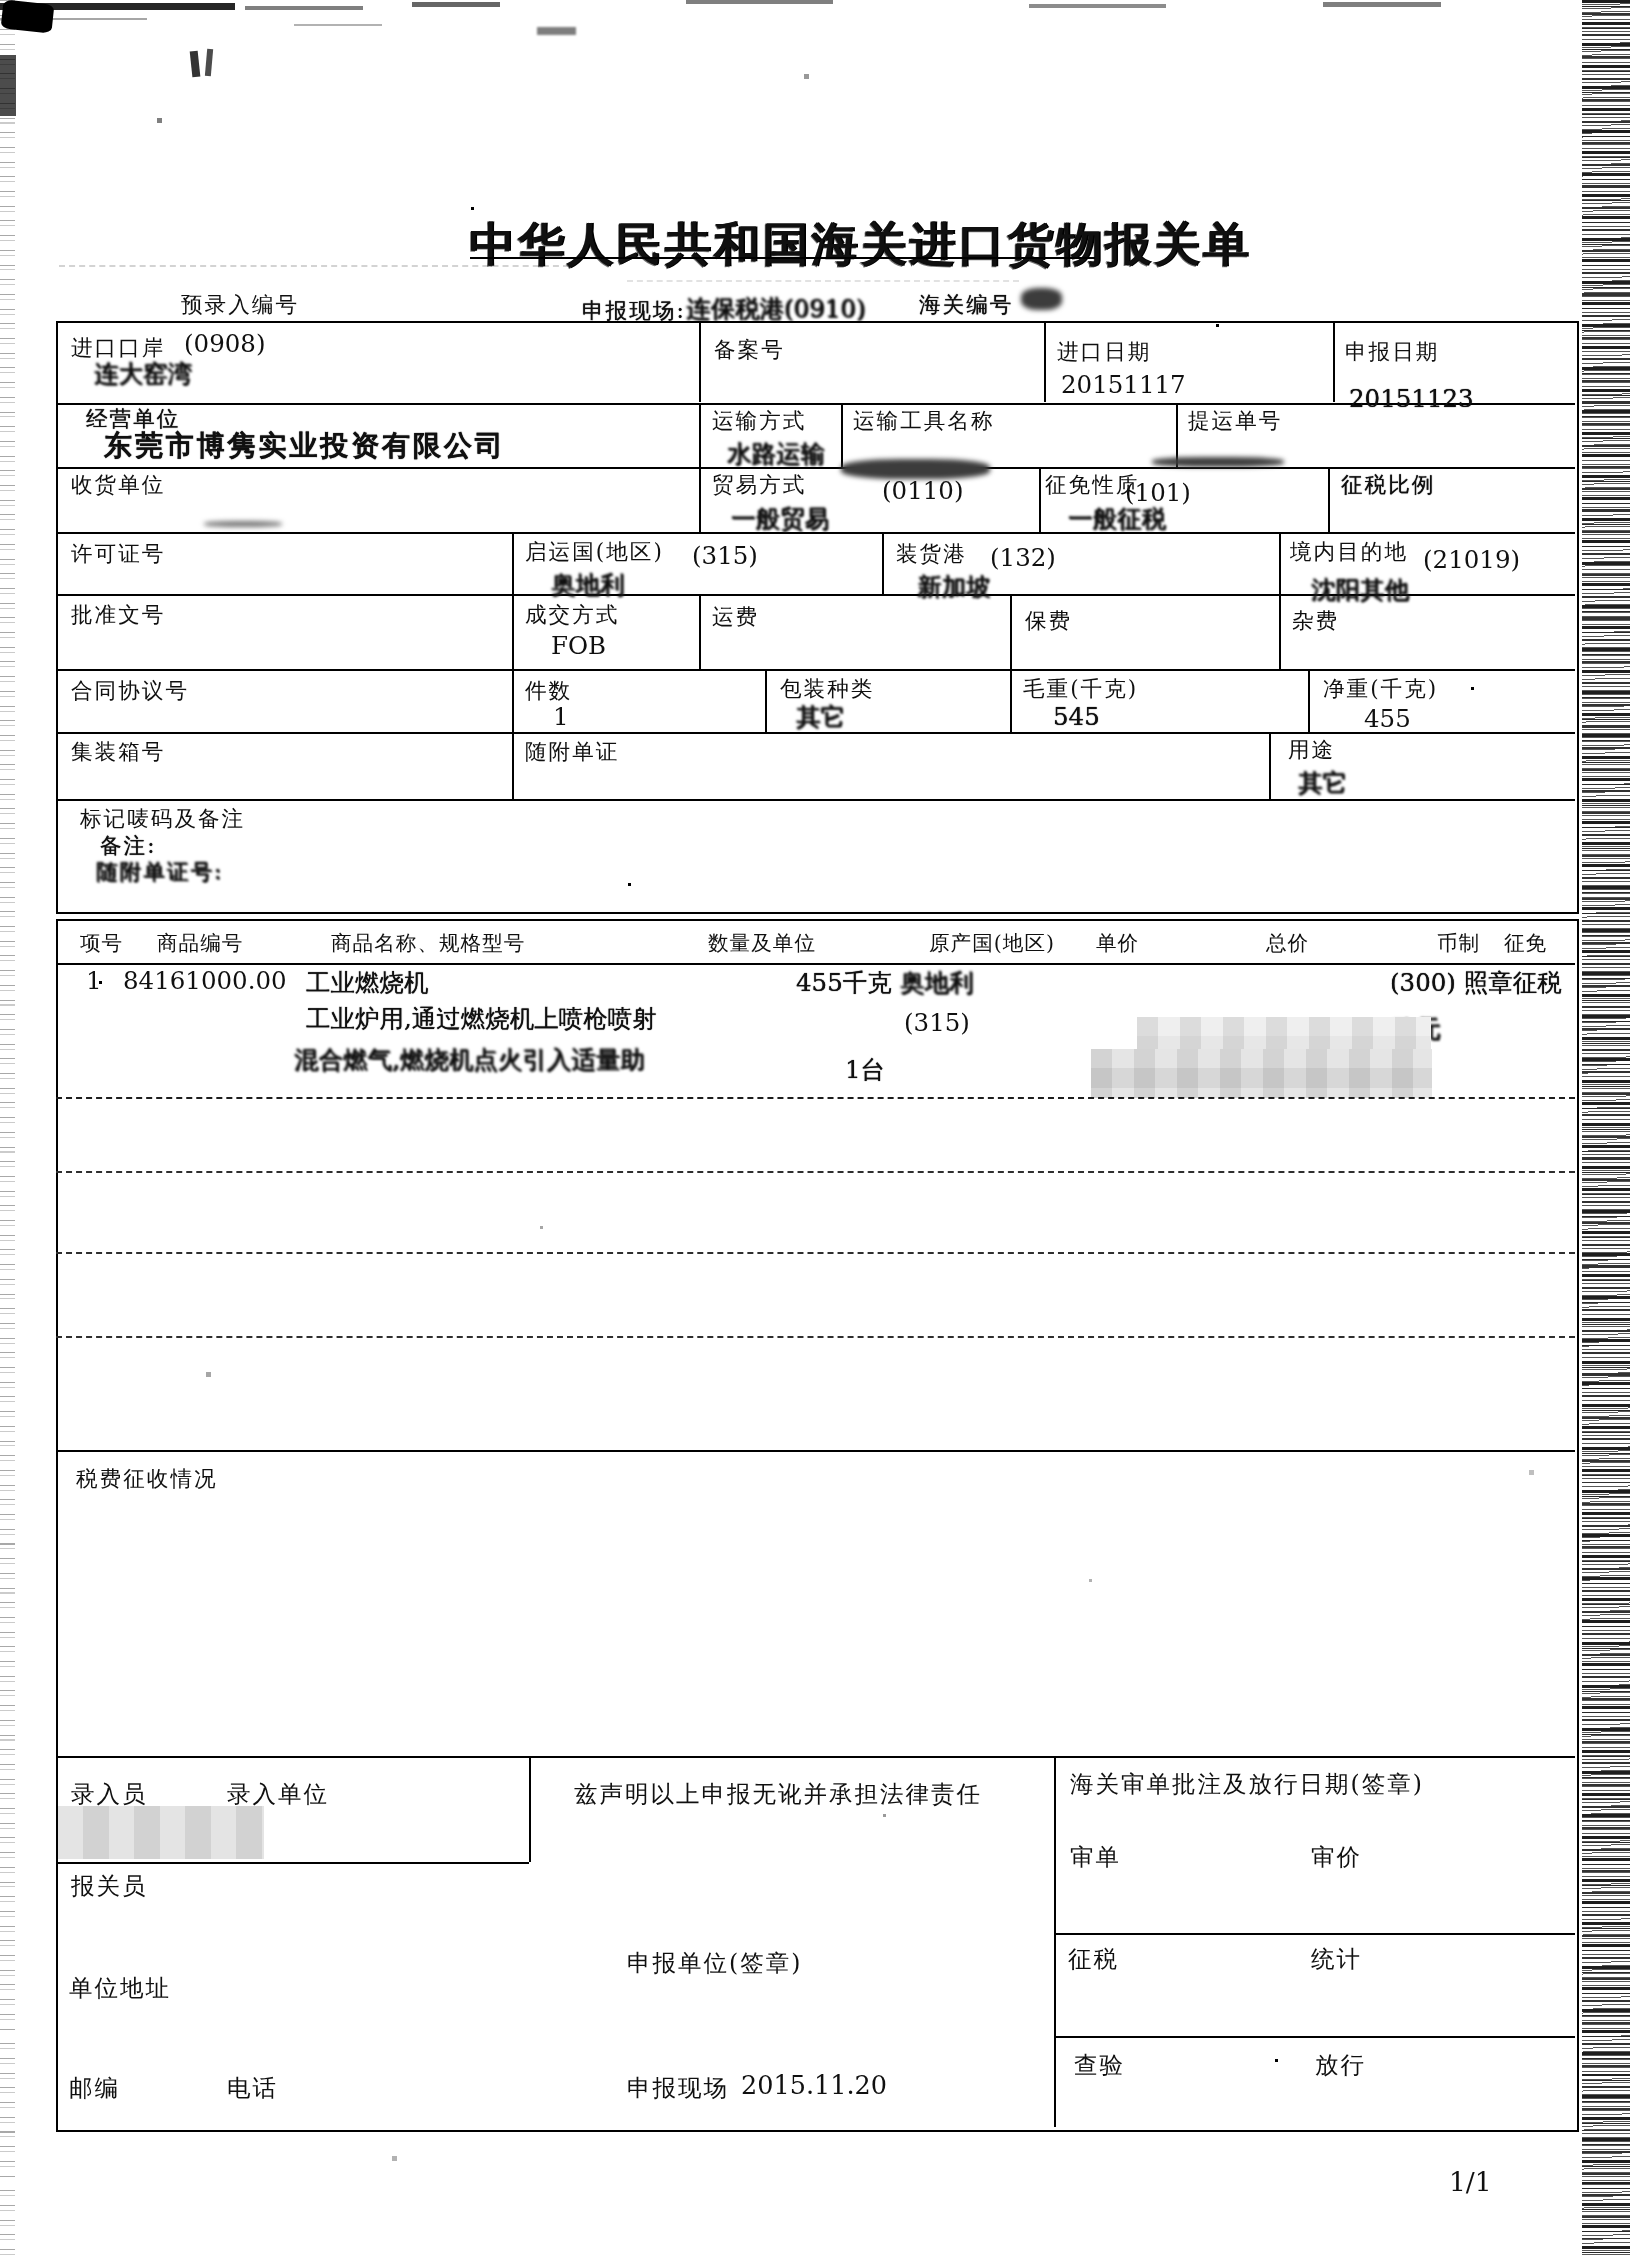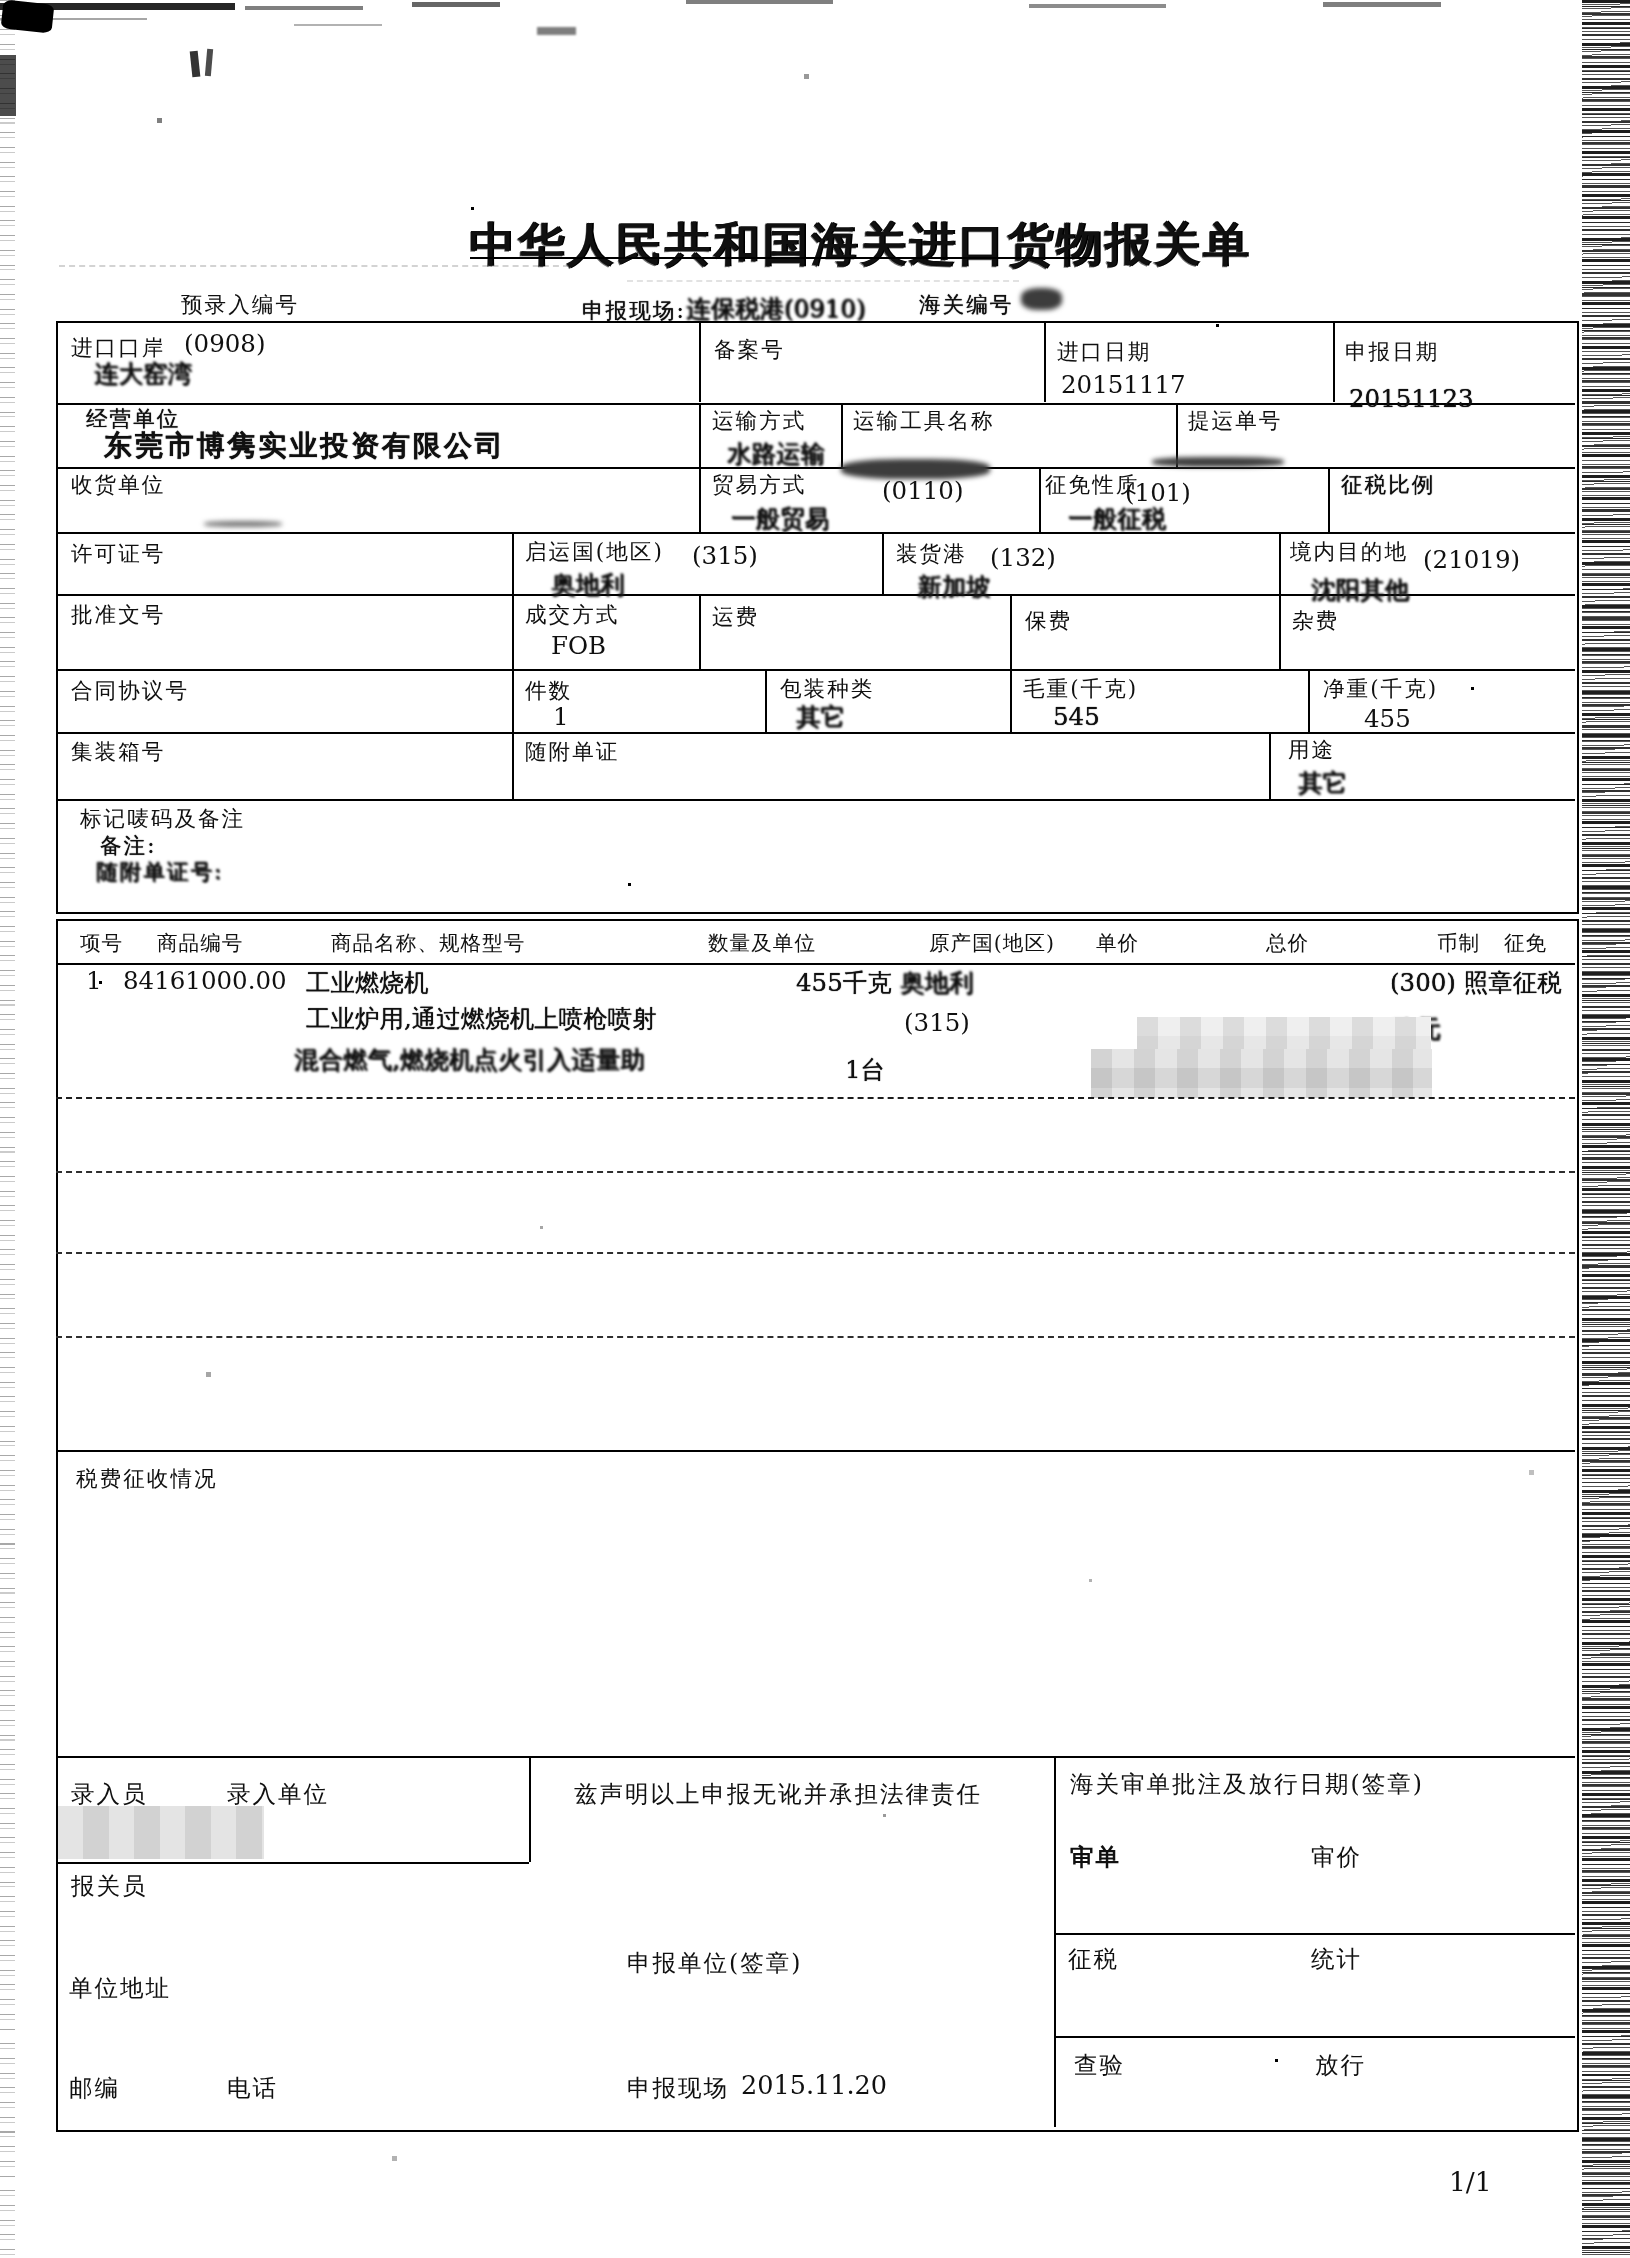--- a/index.html
+++ b/index.html
@@ -222,21 +222,21 @@
   <div class="lbl" style="left:574px;top:1778px;font-size:23.5px;">兹声明以上申报无讹并承担法律责任</div>
   <div class="lbl" style="left:71px;top:1870px;font-size:23.5px;">报关员</div>
   <div class="lbl" style="left:627px;top:1947px;font-size:23.5px;">申报单位(签章)</div>
   <div class="lbl" style="left:69px;top:1972px;font-size:23.5px;">单位地址</div>
   <div class="lbl" style="left:69px;top:2072px;font-size:23.5px;">邮编</div>
   <div class="lbl" style="left:227px;top:2072px;font-size:23.5px;">电话</div>
   <div class="lbl" style="left:627px;top:2072px;font-size:23.5px;">申报现场</div>
   <div class="val" style="left:741px;top:2070px;font-size:25.5px;">2015.11.20</div>
 
   <div class="lbl" style="left:1070px;top:1768px;font-size:23.5px;">海关审单批注及放行日期(签章)</div>
-  <div class="lbl" style="left:1070px;top:1841px;font-size:23.5px;font-weight:bold;">审单</div>
+  <div class="lbl" style="left:1070px;top:1841px;font-size:23.5px;">审单</div>
   <div class="lbl" style="left:1311px;top:1841px;font-size:23.5px;">审价</div>
   <div class="lbl" style="left:1068px;top:1943px;font-size:23.5px;">征税</div>
   <div class="lbl" style="left:1311px;top:1943px;font-size:23.5px;">统计</div>
   <div class="lbl" style="left:1074px;top:2049px;font-size:23.5px;">查验</div>
   <div class="lbl" style="left:1315px;top:2049px;font-size:23.5px;">放行</div>
 
   <div class="val" style="left:1449px;top:2166px;font-size:26.5px;">1/1</div>
 </div>
 
 

